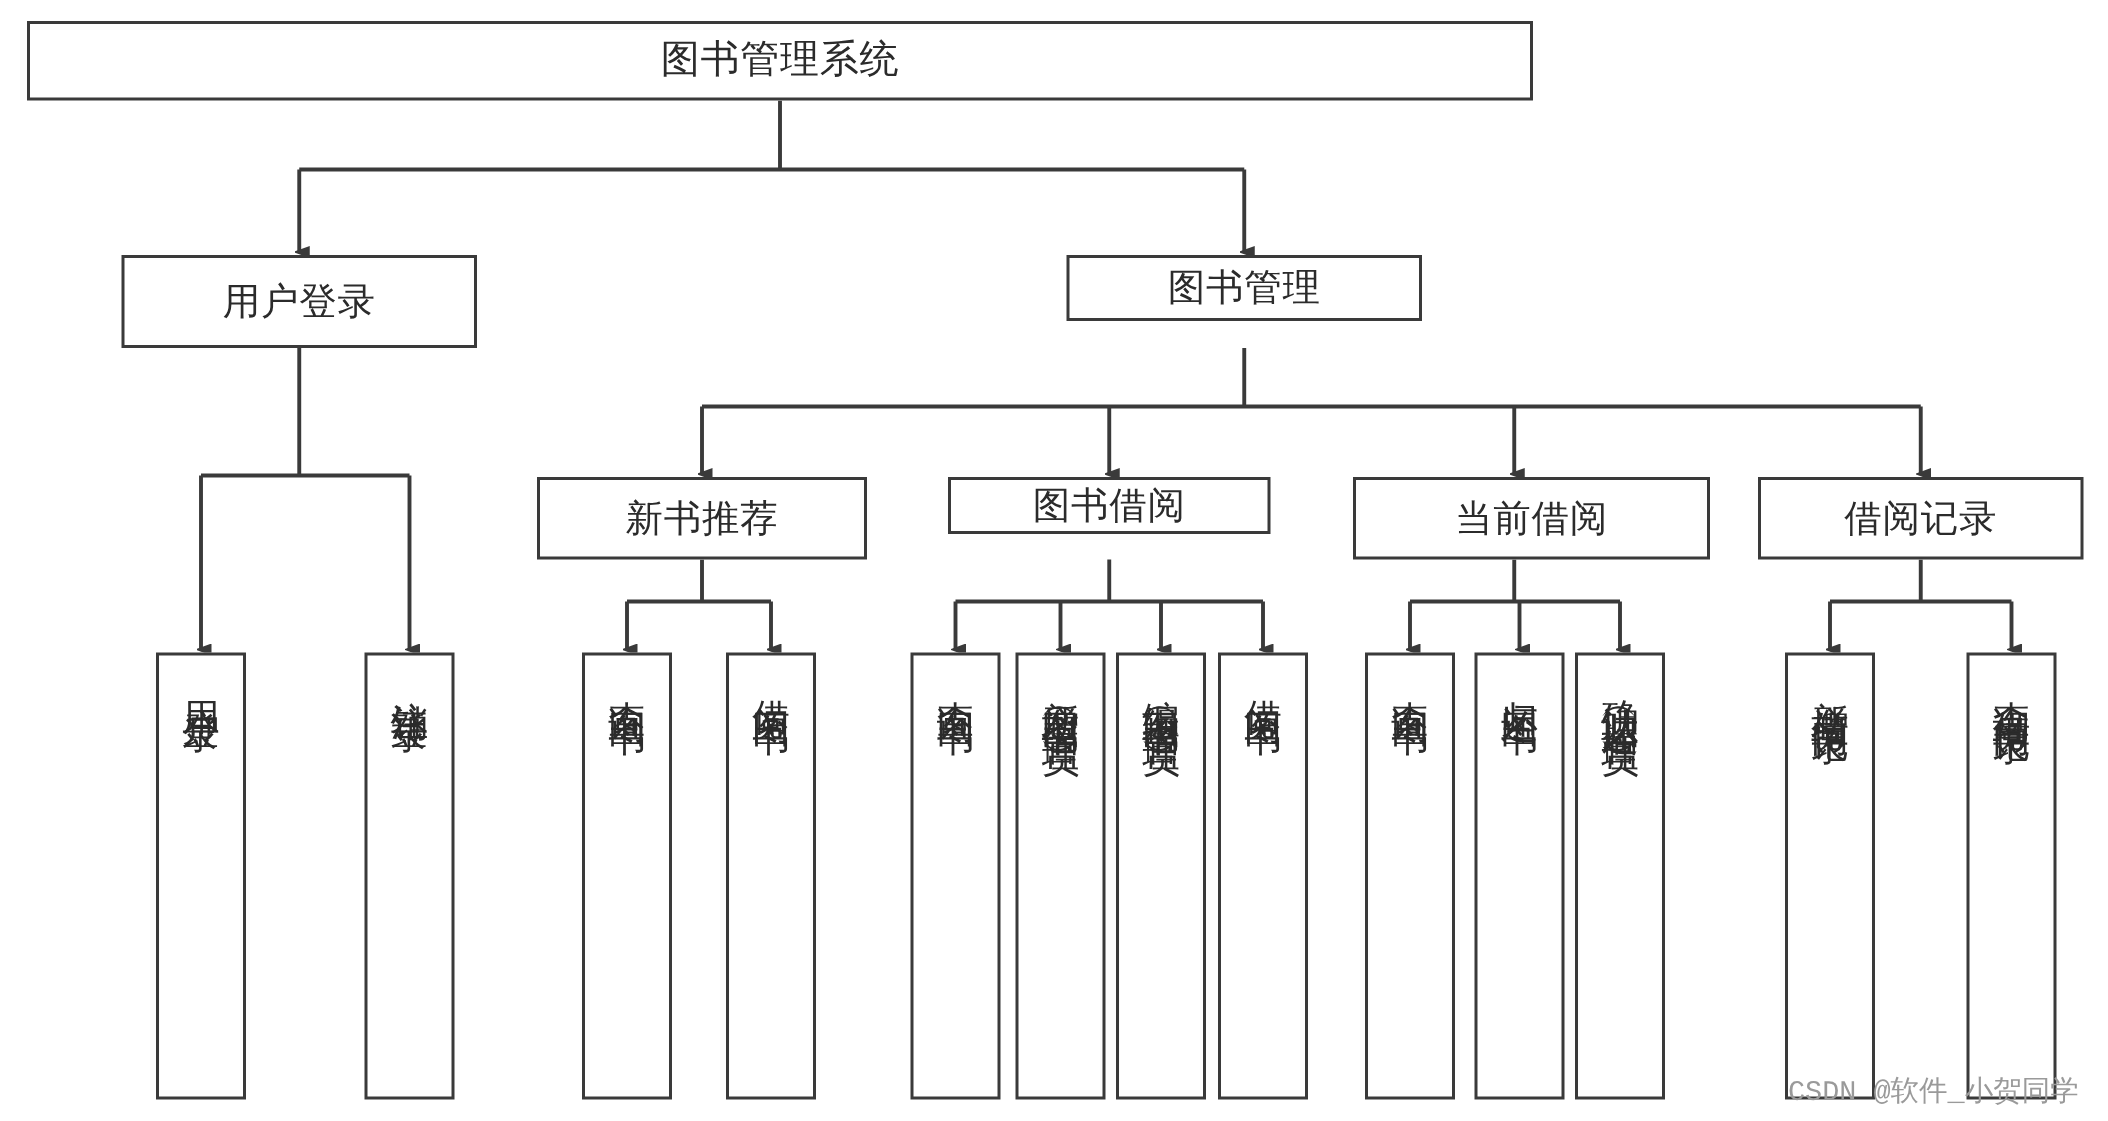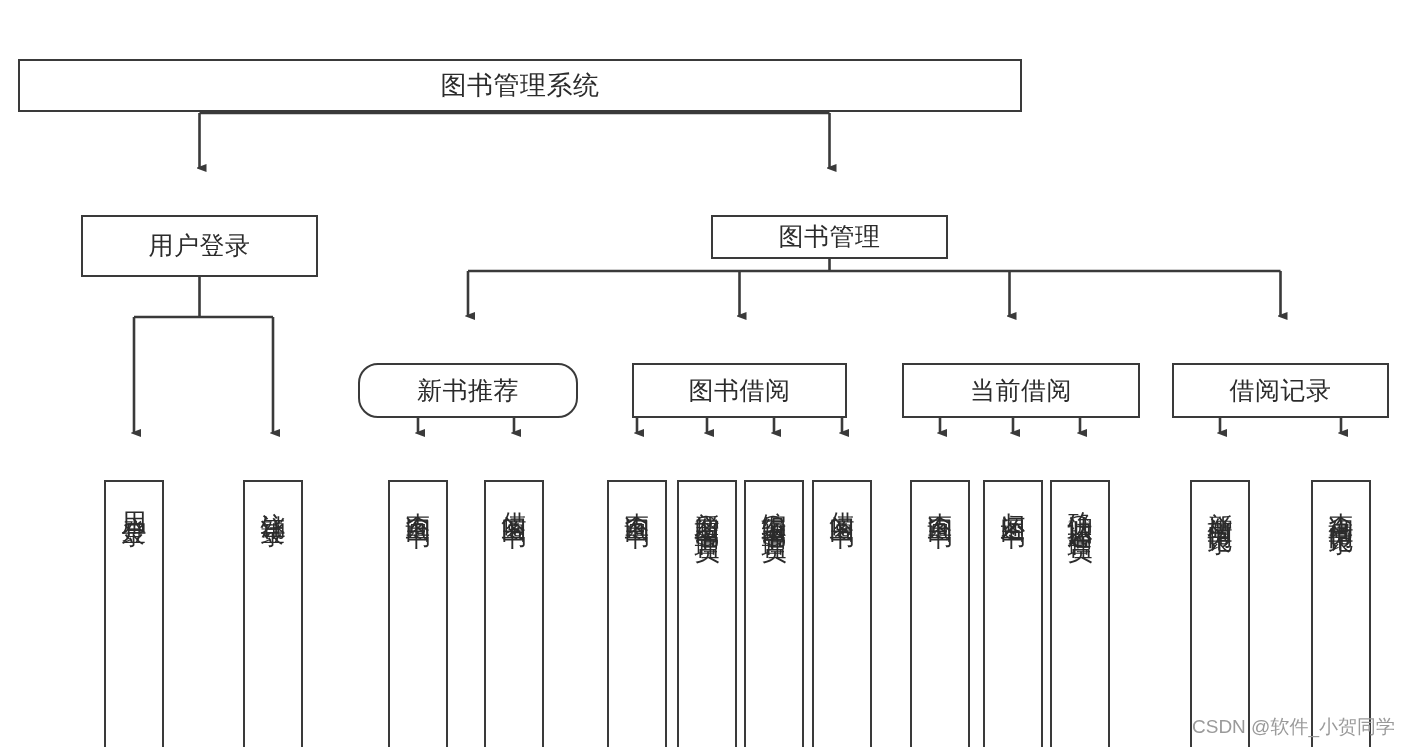--- a/index.html
+++ b/index.html
@@ -29,21 +29,20 @@
   .node {
     position: absolute;
     box-sizing: border-box;
     background: #ffffff;
     border: 2.5px solid #3a3a3a;
     display: flex;
     align-items: center;
     justify-content: center;
     color: #2b2b2b;
     z-index: 2;
-    margin-top: 45px;
   }
   .node .lbl {
     display: block;
     text-align: center;
     line-height: 1.18;
     white-space: nowrap;
   }
   
   .node.horiz .lbl {
     writing-mode: horizontal-tb;
@@ -65,21 +64,21 @@
     line-height: 1;
   }
   .watermark {
     position: absolute;
     left: 1192px;
     top: 714px;
     font-size: 19px;
     color: #9a9a9a;
     white-space: nowrap;
     z-index: 3;
-    font-family: Liberation Sans, sans-serif;
+    font-family: Liberation Mono, monospace;
   }
 </style>
 </head>
 <body>
 
 <div id="canvas">
 
   <svg id="edges" viewBox="0 0 1405 747" width="1405" height="747" xmlns="http://www.w3.org/2000/svg">
     <defs>
       <marker id="arrow" markerWidth="10" markerHeight="10" refX="4" refY="7" orient="auto" markerUnits="userSpaceOnUse">
@@ -127,24 +126,24 @@
     <span class="lbl">图书管理系统</span>
   </div>
 
   <div class="node horiz" style="left: 81px; top: 170px; width: 237px; height: 62px;">
     <span class="lbl">用户登录</span>
   </div>
   <div class="node horiz" style="left: 711px; top: 170px; width: 237px; height: 44px;">
     <span class="lbl">图书管理</span>
   </div>
 
-  <div class="node horiz" style="left: 358px; top: 318px; width: 220px; height: 55px; border-radius: 20px;">
+  <div class="node horiz" style="left: 358px; top: 318px; width: 220px; height: 55px;">
     <span class="lbl">新书推荐</span>
   </div>
-  <div class="node horiz" style="left: 632px; top: 318px; width: 215px; height: 55px;">
+  <div class="node horiz" style="left: 632px; top: 318px; width: 215px; height: 38px;">
     <span class="lbl">图书借阅</span>
   </div>
   <div class="node horiz" style="left: 902px; top: 318px; width: 238px; height: 55px;">
     <span class="lbl">当前借阅</span>
   </div>
   <div class="node horiz" style="left: 1172px; top: 318px; width: 217px; height: 55px;">
     <span class="lbl">借阅记录</span>
   </div>
 
   <div class="node vert" style="left: 104px; top: 435px; width: 60px; height: 298px;">

